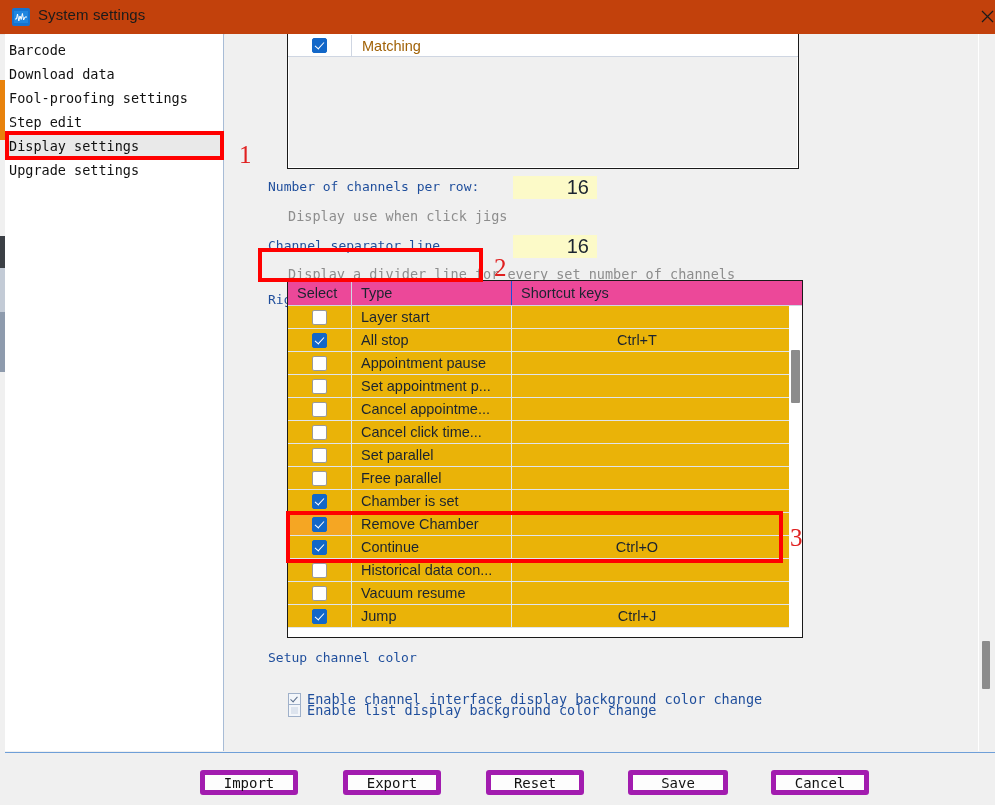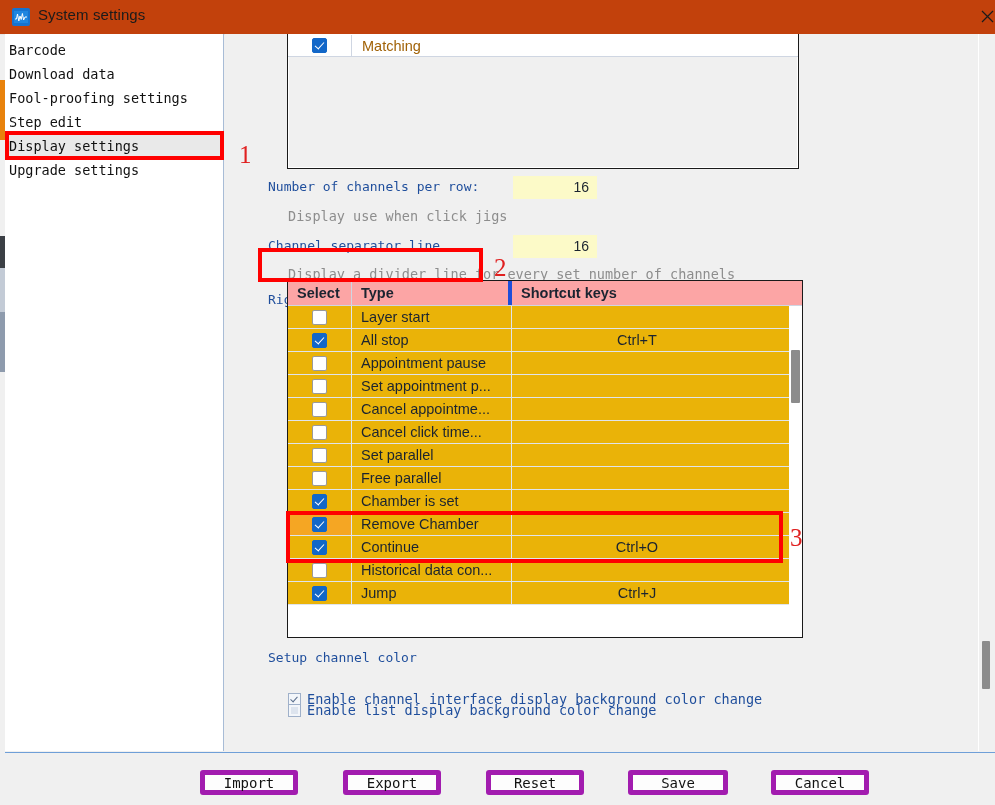--- a/index.html
+++ b/index.html
@@ -186,21 +186,21 @@
     white-space: nowrap;
   }
   .yellow-input {
     position: absolute;
     width: 84px; height: 23px;
     background: #fcfac8;
     border: none;
     text-align: right;
     padding-right: 8px;
     box-sizing: border-box;
-    font-size: 14px;
+    font-size: 20px;
     color: #1b2430;
     font-family: "Liberation Sans", sans-serif;
     line-height: 23px;
   }
 
   
   .red-box {
     position: absolute;
     border: 4px solid #ff0000;
     box-sizing: border-box;
@@ -220,33 +220,32 @@
     left: 62px; top: 246px;
     width: 516px; height: 358px;
     border: 1px solid #1a1a1a;
     background: #ffffff;
     box-sizing: border-box;
     overflow: hidden;
   }
   #thead {
     display: flex;
     height: 25px;
-    background: #fca5a5;
+    background: #ec4899;
     border-bottom: 1px solid #cfd6e2;
     box-sizing: border-box;
-    font-weight: bold;
   }
   .th {
     font-size: 14.5px;
     color: #1b2430;
     display: flex; align-items: center;
     box-sizing: border-box;
   }
   .th-select { width: 64px; justify-content: flex-start; padding-left: 9px; border-right: 1px solid #cfd6e2; }
-  .th-type   { width: 160px; padding-left: 9px; border-right: 4px solid #1d4ed8; }
+  .th-type   { width: 160px; padding-left: 9px; border-right: 1px solid #1d4ed8; }
   .th-keys   { flex: 1; padding-left: 9px; }
 
   .trow {
     display: flex;
     height: 23px;
     border-bottom: 1px solid #dfe4ec;
     box-sizing: border-box;
     background: #eab308;
   }
   .td-select {
@@ -518,20 +517,27 @@
             </div>
             <div class="trow">
               <div class="td-select">
                 <span class="cb"></span>
               </div>
               <div class="td-type">Historical data con...</div>
               <div class="td-keys"></div>
             </div>
             <div class="trow">
               <div class="td-select">
+                <span class="cb"></span>
+              </div>
+              <div class="td-type">Vacuum resume</div>
+              <div class="td-keys"></div>
+            </div>
+            <div class="trow">
+              <div class="td-select">
                 <span class="cb on"></span>
               </div>
               <div class="td-type">Jump</div>
               <div class="td-keys">Ctrl+J</div>
             </div>
           </div>
       </div>
       <div id="tbl-scroll-track">
         <div id="tbl-scroll-thumb"></div>
       </div>

